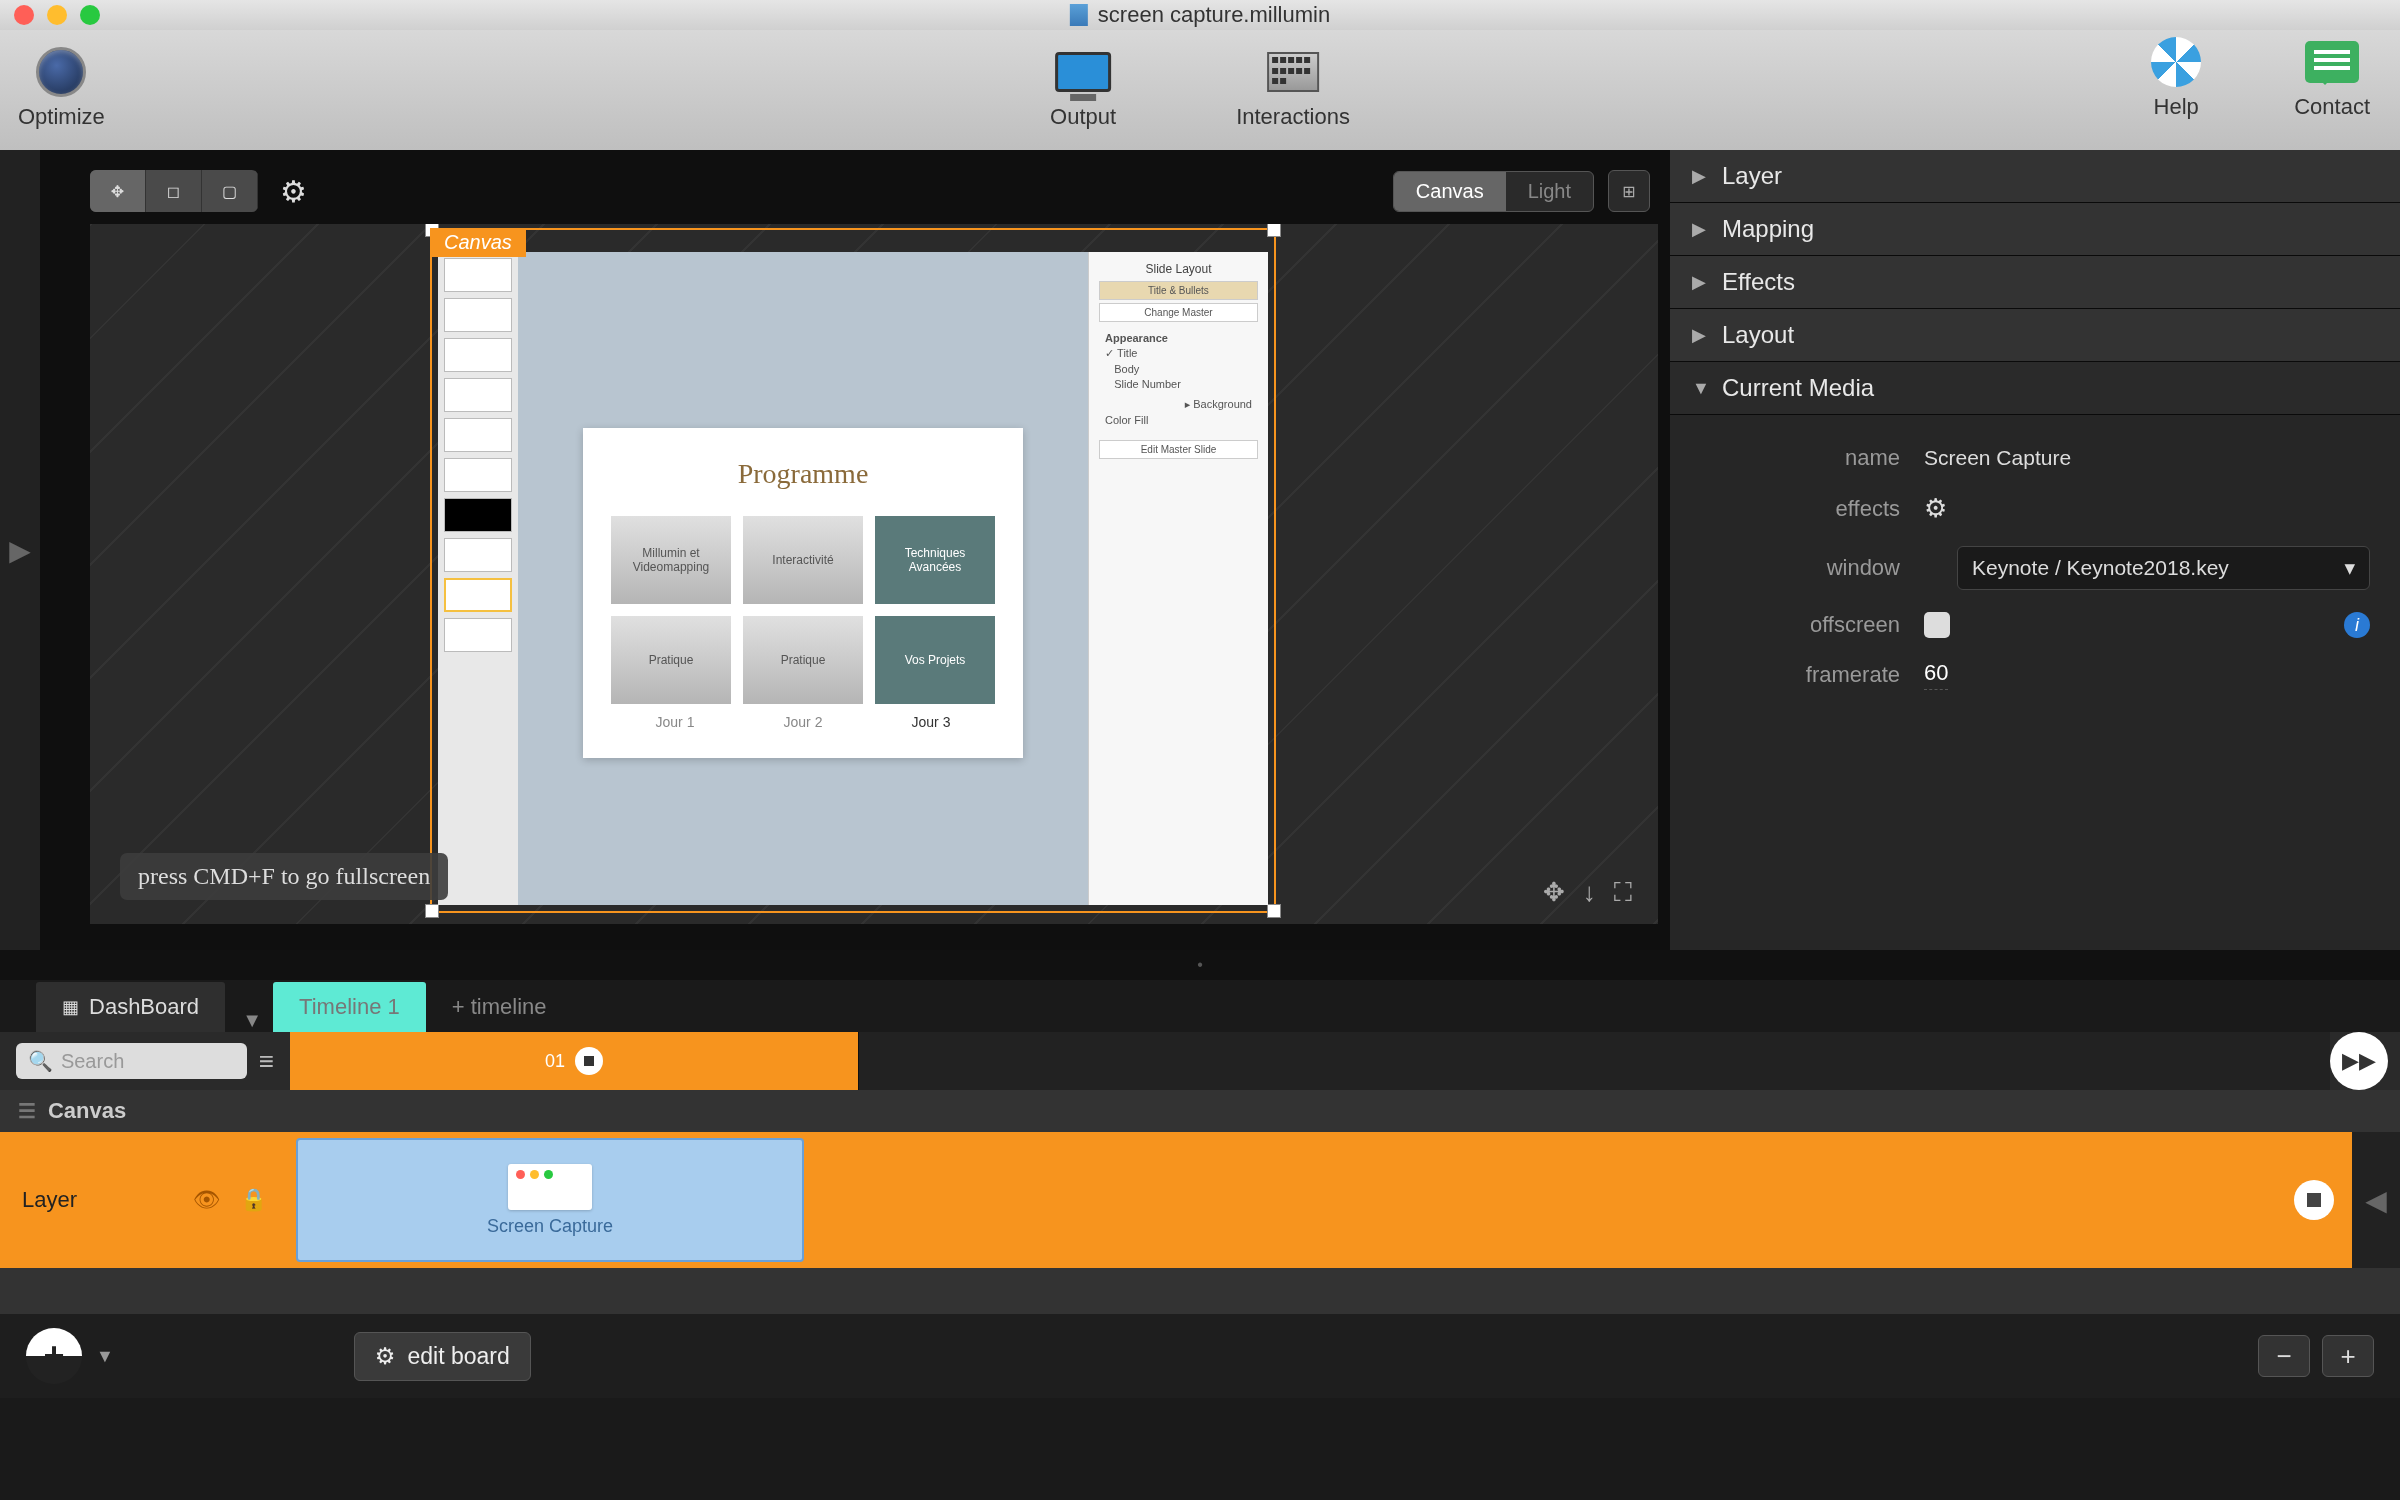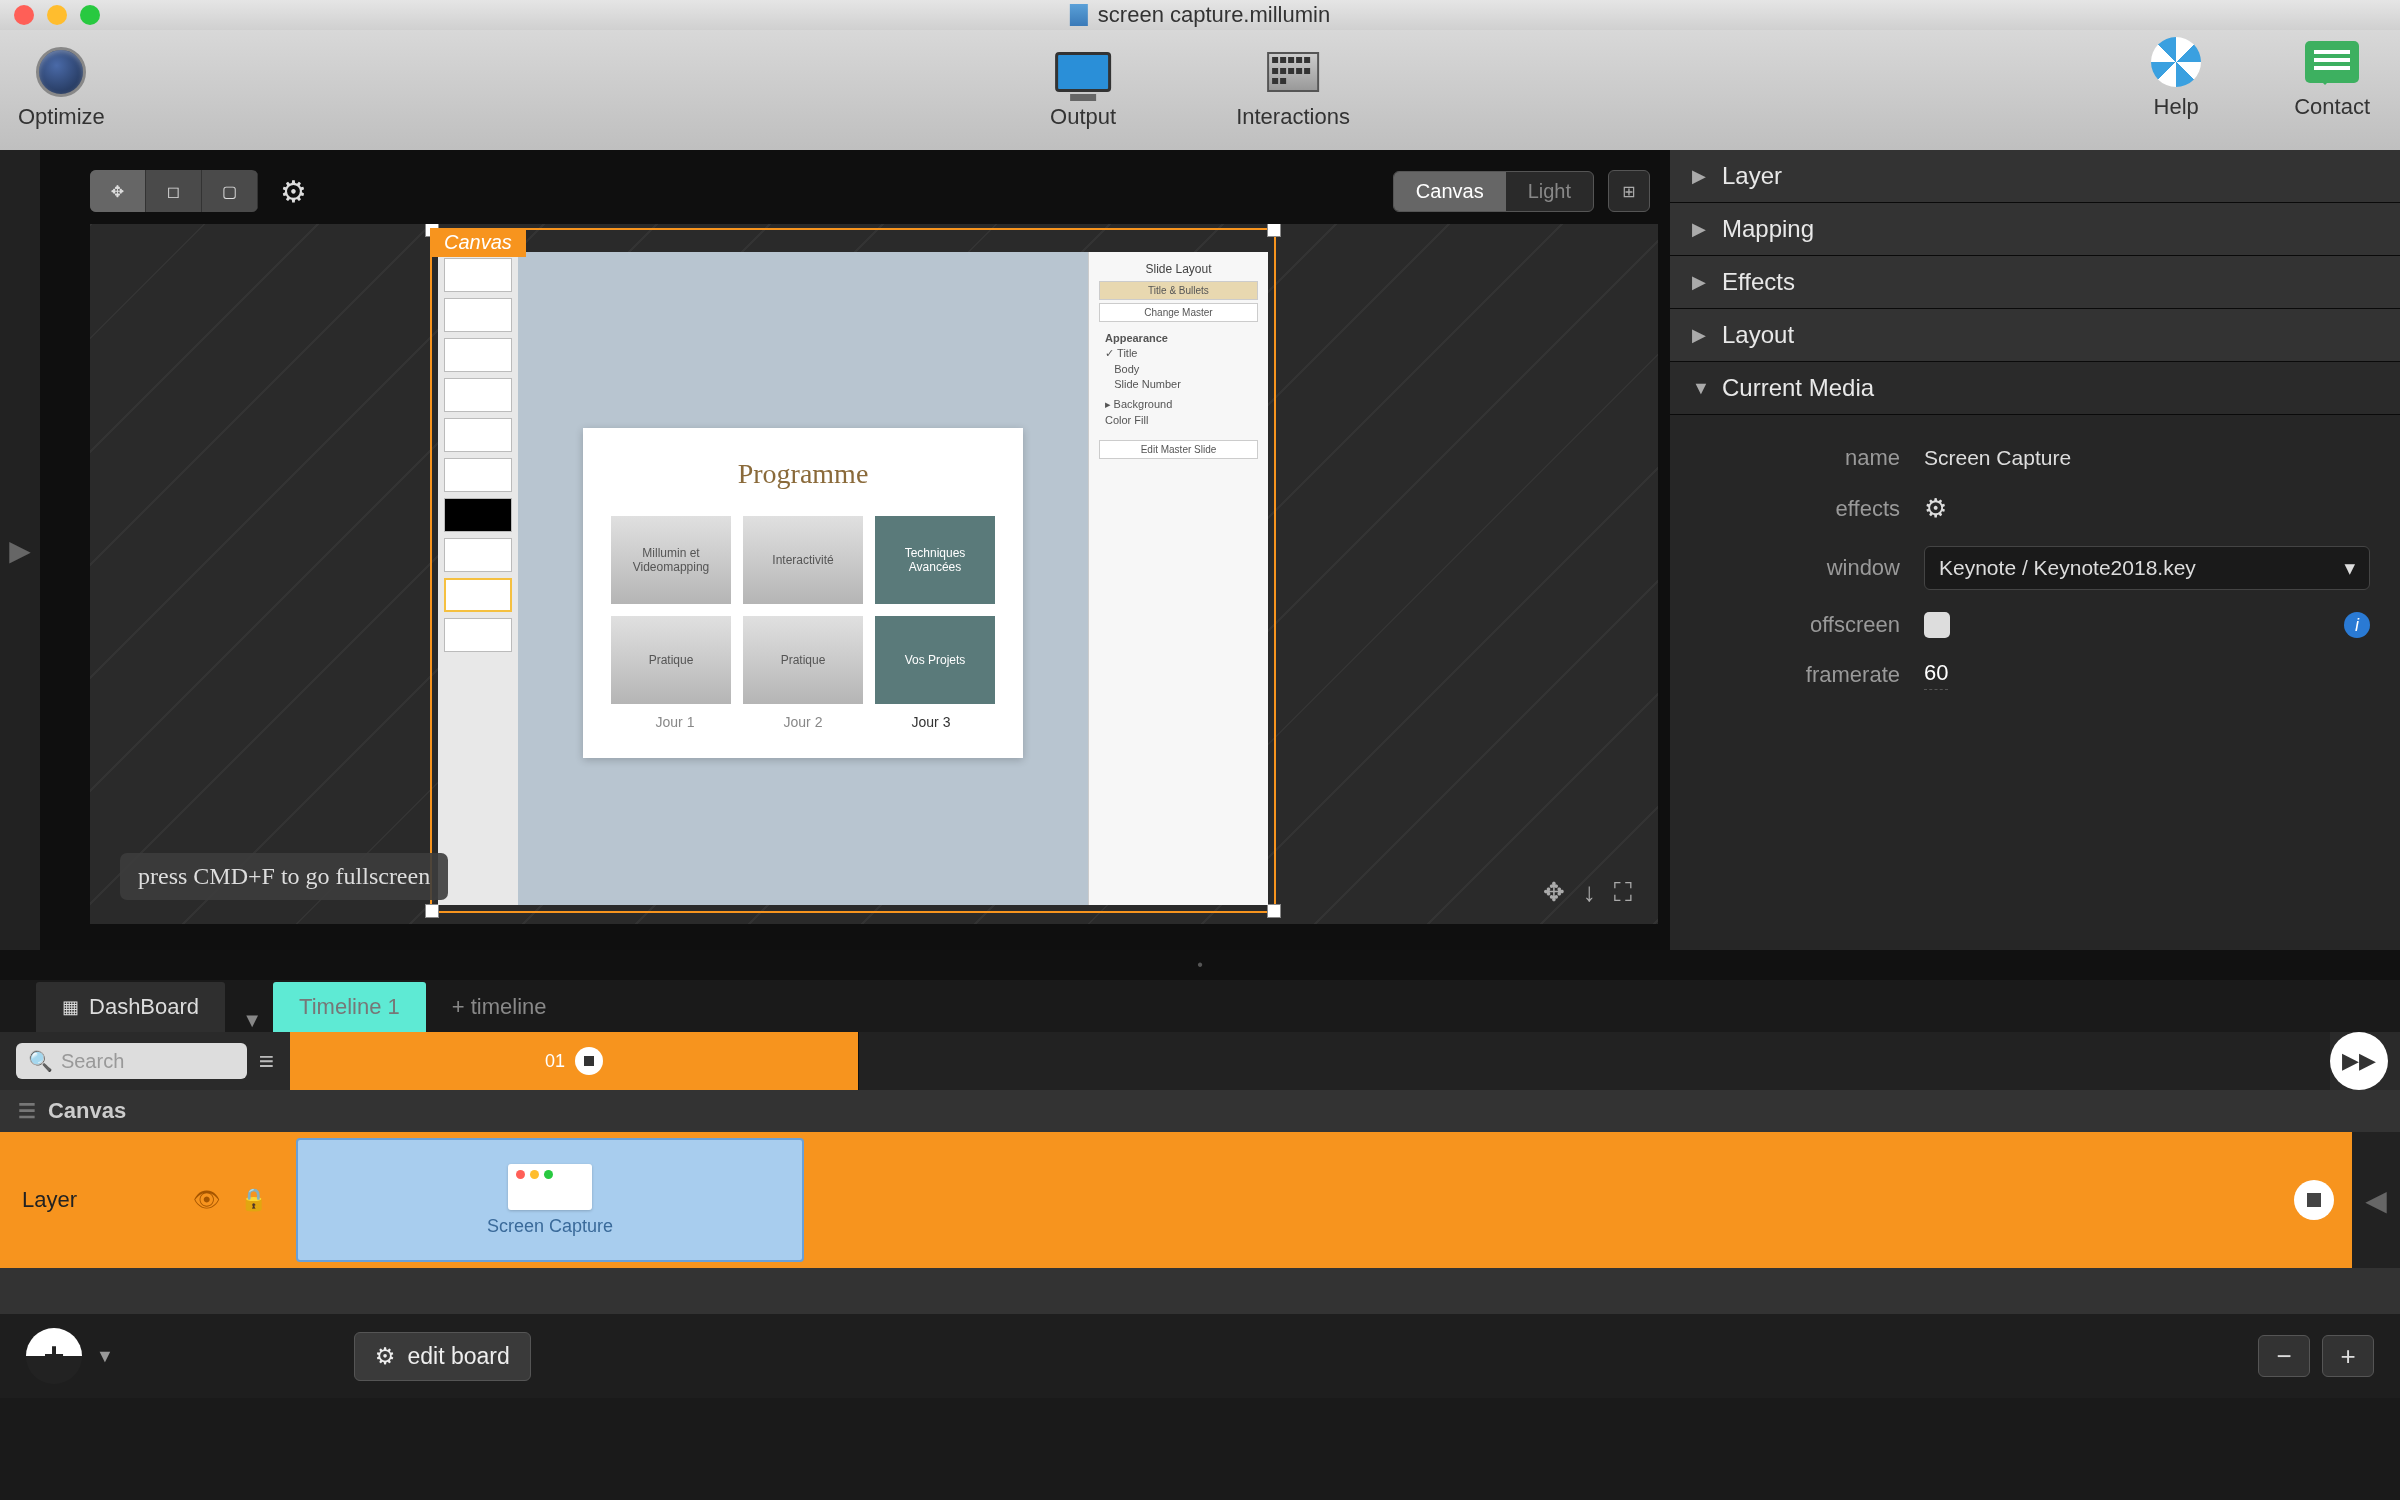--- a/index.html
+++ b/index.html
@@ -78,21 +78,21 @@
 
 
 .props-panel { width: 730px; background:#1f1f1f; display:flex; flex-direction:column; }
 .prop-section { border-bottom:1px solid #0a0a0a; padding:12px 22px; background:#333; display:flex; align-items:center; gap:14px; color:#e8e8e8; font-size:24px; }
 .prop-section .disclosure { color:#aaa; font-size:18px; width:16px;}
 .prop-section.open { background:#2a2a2a; }
 .prop-body { flex:1; padding:30px 30px; background:#262626;}
 .prop-row { display:flex; align-items:center; gap:24px; margin-bottom: 22px; }
 .prop-row label { width:200px; text-align:right; color:#999; font-size:22px; }
 .prop-row .val { color:#ddd; font-size:21px; }
-.prop-select { flex:1; background:#1a1a1a; border:1px solid #444; border-radius:6px; padding:9px 14px; color:#ddd; font-size:21px; display:flex; justify-content:space-between; align-items:center; }
+.prop-select { flex:1; background:#1a1a1a; border:1px solid #444; border-radius:6px; padding:9px 14px; color:#ddd; font-size:21px; display:flex; justify-content:space-between; align-items:center;margin-left:33px; }
 .checkbox { width:26px; height:26px; background:#ddd; border-radius:5px; }
 .info-badge { width:26px; height:26px; border-radius:50%; background:#2a7ad4; color:#fff; display:flex; align-items:center; justify-content:center; font-style:italic; font-size:18px; margin-left:auto;}
 .framerate-input { color:#fff; font-size:22px; border-bottom:1px dashed #555; padding-bottom:3px;}
 
 
 .divider-dot { height:30px; background:#111; display:flex; align-items:center; justify-content:center; color:#555; }
 
 
 .tabs-row { height:52px; background:#1a1a1a; display:flex; align-items:flex-end; padding-left:36px; gap:0; }
 .tab { padding:12px 26px; background:#2f2f2f; color:#ddd; font-size:22px; display:flex; align-items:center; gap:10px; border-radius:3px 3px 0 0; margin-right:6px;}
@@ -268,21 +268,21 @@
             </div>
           </div>
           <div class="kn-inspector">
             <div class="sec-title">Slide Layout</div>
             <div class="btn" style="background:#e8d8b0;">Title &amp; Bullets</div>
             <div class="btn">Change Master</div>
             <div class="row" style="margin-top:10px; font-weight:bold;">Appearance</div>
             <div class="row">✓ <span>Title</span></div>
             <div class="row">&nbsp;&nbsp;&nbsp;<span>Body</span></div>
             <div class="row">&nbsp;&nbsp;&nbsp;<span>Slide Number</span></div>
-            <div class="row" style="margin-top:8px;">▸ <span>Background</span></div>
+            <div class="row" style="margin-top:8px;text-align:right;">▸ <span>Background</span></div>
             <div class="row">Color Fill</div>
             <div class="btn" style="margin-top:14px;">Edit Master Slide</div>
           </div>
         </div>
       </div>
       <div class="canvas-label">Canvas</div>
       <div class="fullscreen-hint">press CMD+F to go fullscreen</div>
       <div class="canvas-mini-controls">
         <span>✥</span>
         <span>↓</span>

